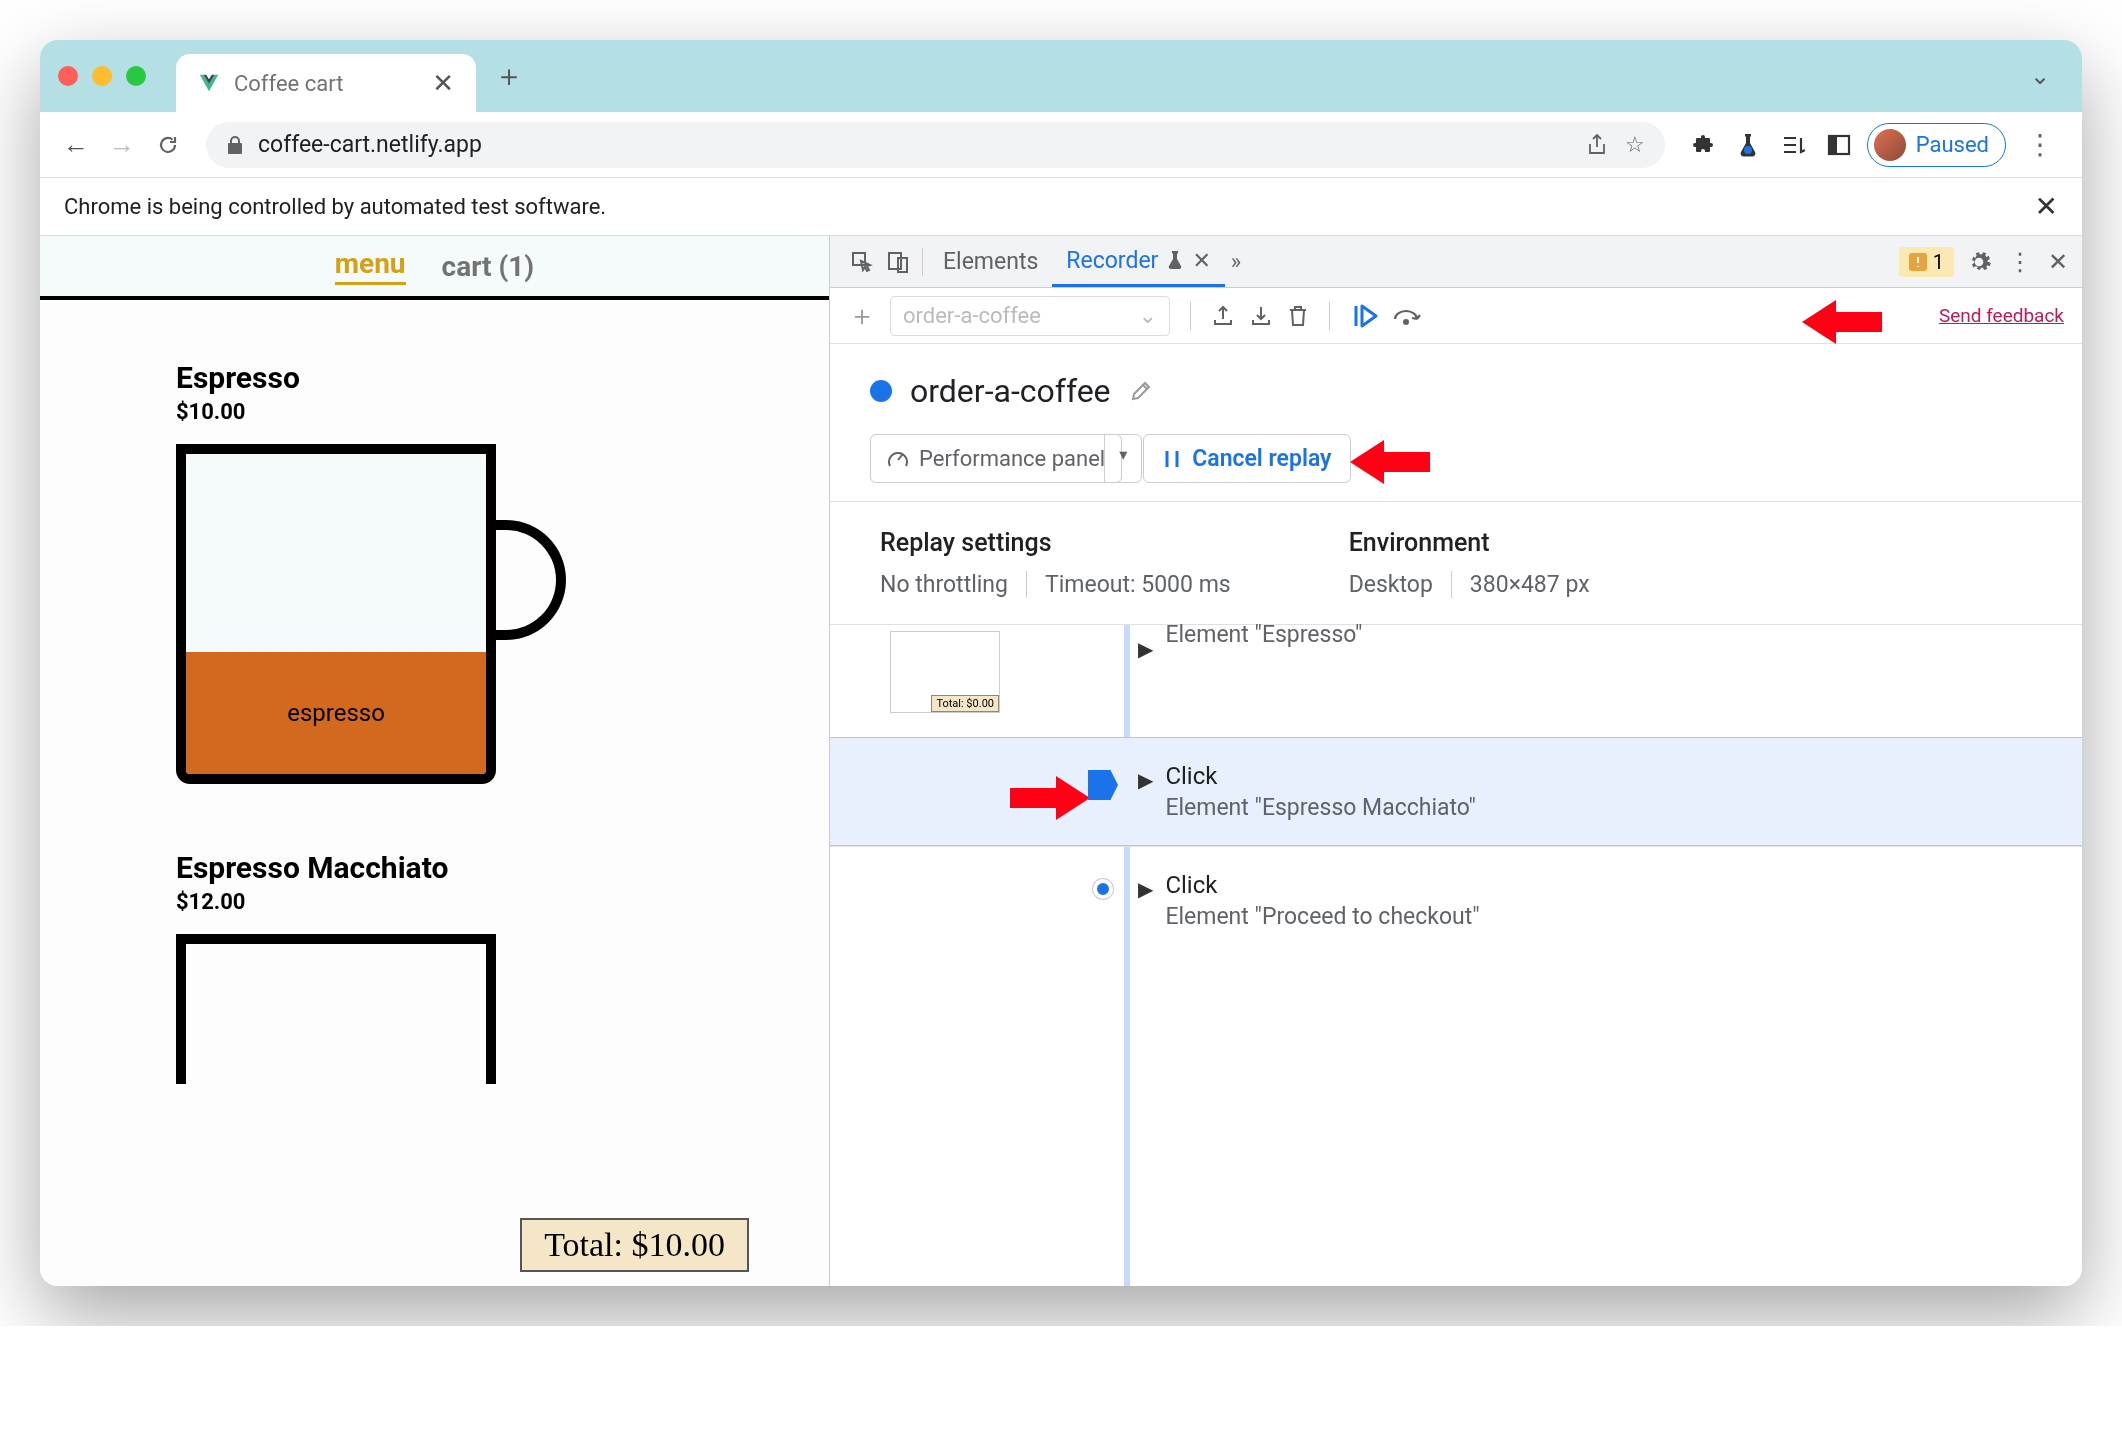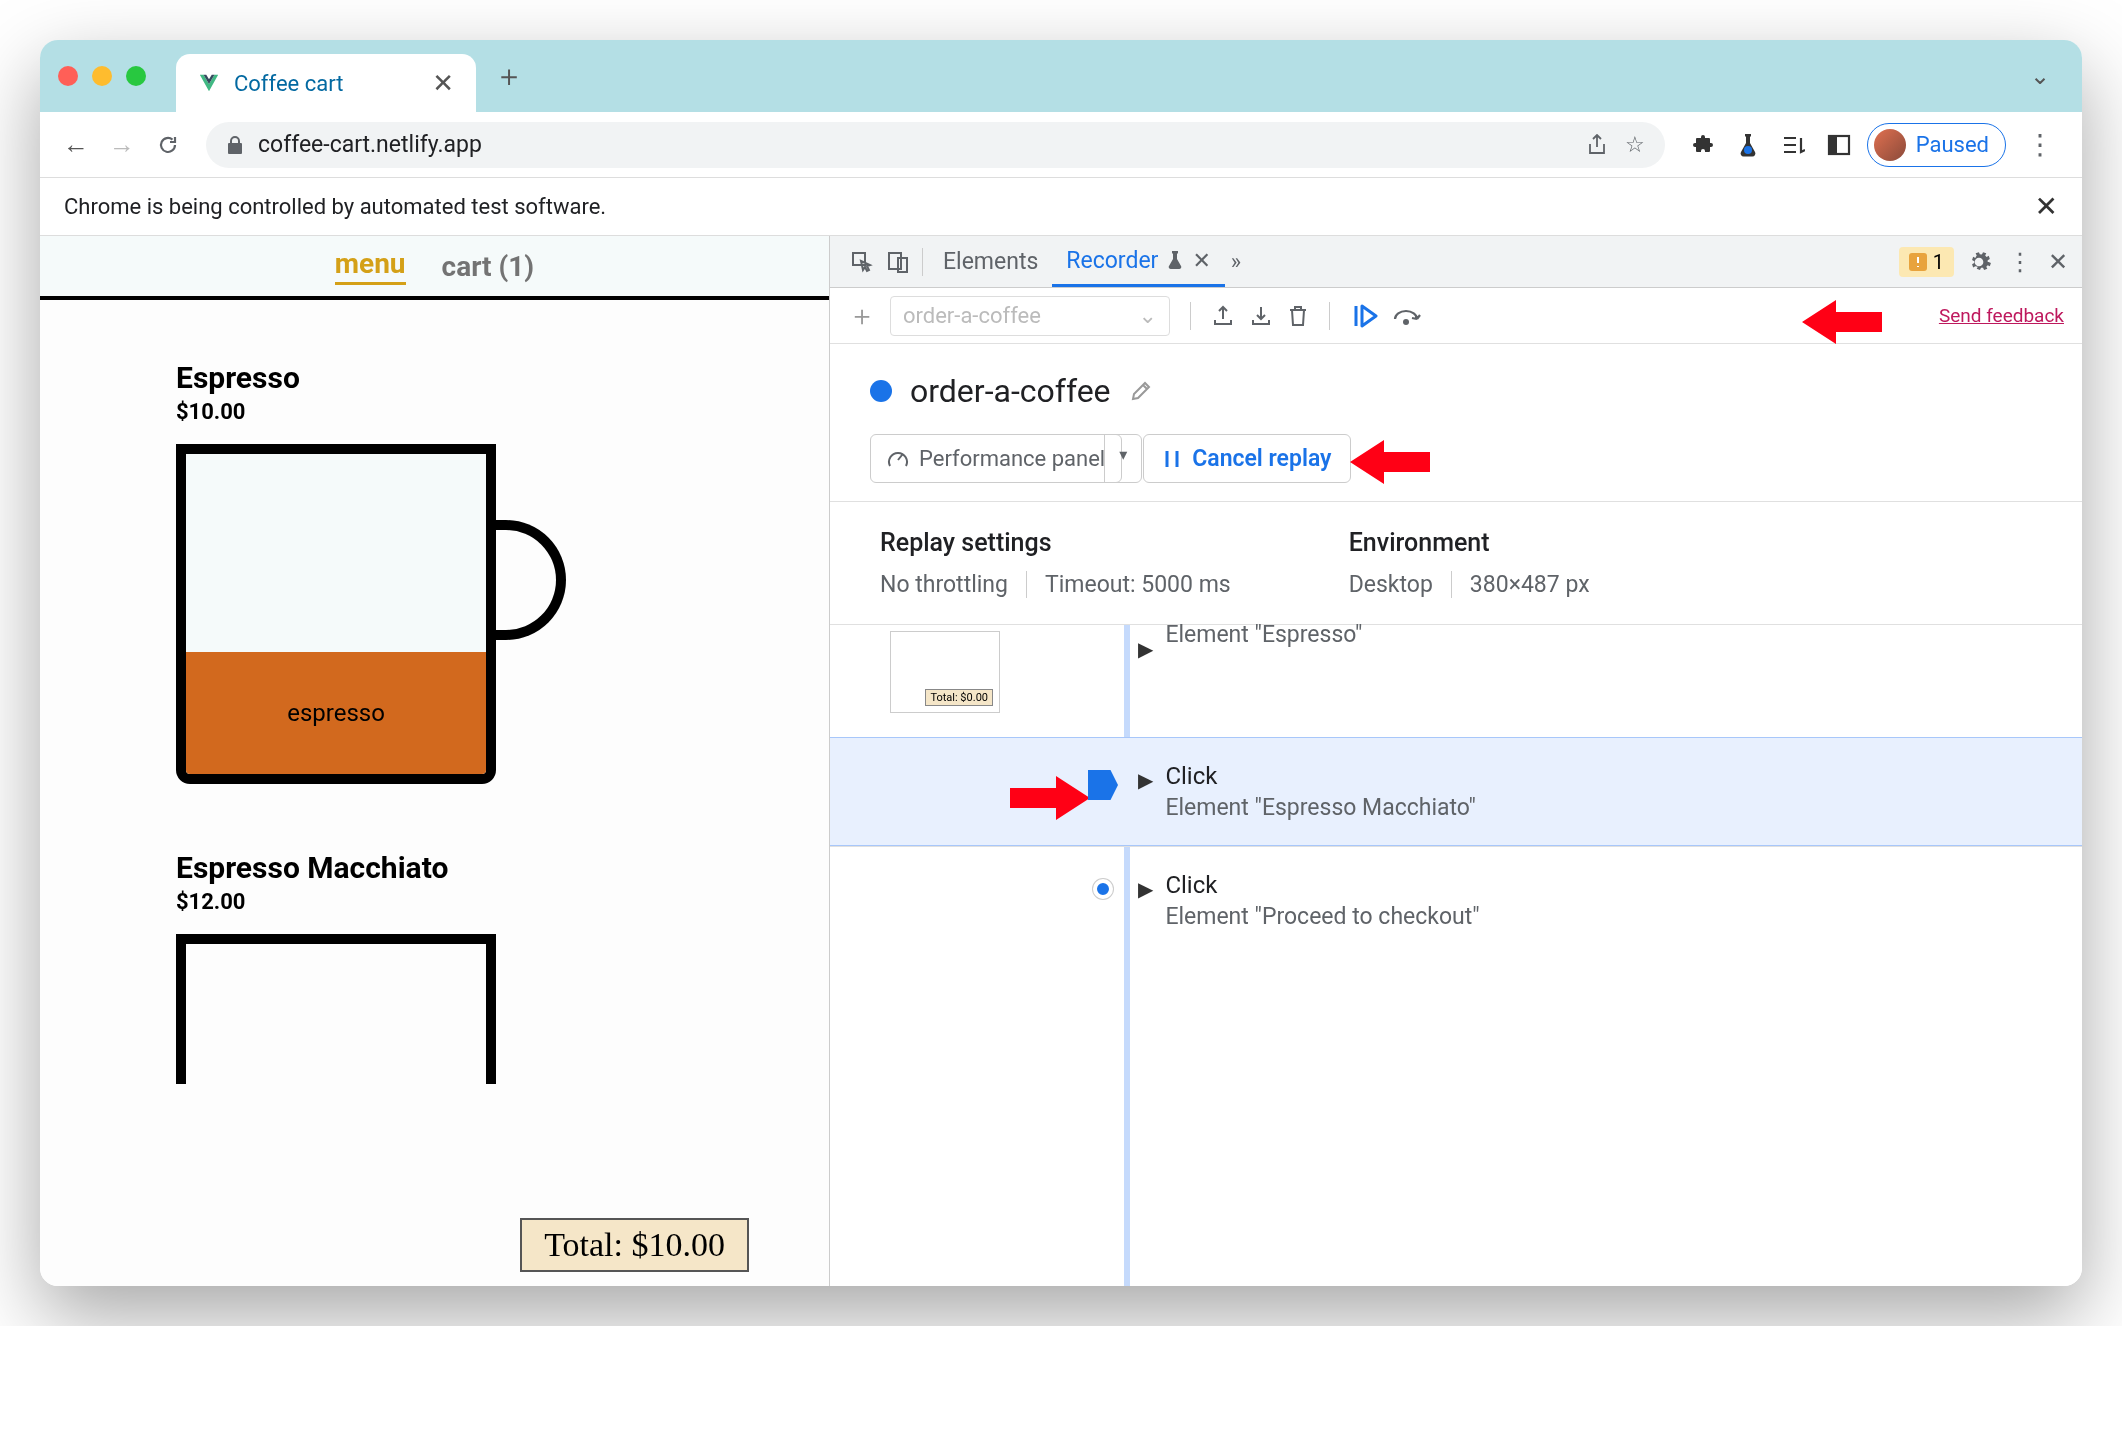--- a/index.html
+++ b/index.html
@@ -8,21 +8,21 @@
 
 
 .titlebar { background: #b4dfe5; height: 72px; display: flex; align-items: center; padding: 0 18px; position: relative; }
 .traffic-lights { display: flex; gap: 14px; align-items: center; margin-right: 30px; }
 .tl { width: 20px; height: 20px; border-radius: 50%; }
 .tl.red { background: #ff5f57; }
 .tl.yellow { background: #febc2e; }
 .tl.green { background: #28c840; }
 .tab { background: #fff; border-radius: 14px 14px 0 0; height: 58px; display: flex; align-items: center; padding: 0 22px; gap: 14px; margin-top: 14px; min-width: 300px; }
 .vue-icon { width: 22px; height: 22px; }
-.tab-title { font-size: 22px; color: #0369a1; }
+.tab-title { font-size: 22px; color: #737373; }
 .tab-close { margin-left: auto; font-size: 26px; color: #555; cursor: pointer; }
 .new-tab { font-size: 30px; color: #555; margin-left: 18px; cursor: pointer; }
 .titlebar-chevron { margin-left: auto; font-size: 24px; color: #555; cursor: pointer; padding: 0 14px; }
 
 
 .toolbar { height: 66px; background: #fff; display: flex; align-items: center; padding: 0 18px; gap: 10px; border-bottom: 1px solid #ddd; }
 .nav-btn { width: 36px; height: 36px; display: flex; align-items: center; justify-content: center; color: #555; font-size: 26px; cursor: pointer; }
 .nav-btn.dim { color: #bbb; }
 .address-bar { flex: 1; background: #f1f3f4; border-radius: 30px; height: 46px; display: flex; align-items: center; padding: 0 20px; gap: 14px; margin: 0 10px; }
 .lock-icon { color: #5f6368; font-size: 20px; }
@@ -91,21 +91,21 @@
 .settings-group h4 { font-size: 25px; font-weight: 500; margin-bottom: 14px; }
 .settings-vals { display: flex; gap: 18px; color: #5f6368; }
 .sv { border-right: 1px solid #ccc; padding-right: 18px; }
 .sv:last-child { border-right: none; }
 
 
 .steps { flex: 1; position: relative; overflow: hidden; }
 .timeline { position: absolute; left: 294px; top: 0; bottom: 0; width: 6px; background: #c5dafc; }
 .step { display: flex; align-items: flex-start; padding: 24px 40px 24px 60px; border-top: 1px solid #e0e0e0; position: relative; min-height: 100px; }
 .step.current { background: #e8f0fe; border-top: 1px solid #a8c7fa; border-bottom: 1px solid #a8c7fa; }
-.step-thumb { width: 110px; height: 82px; border: 1px solid #ccc; background: #fff; margin-right: 30px; position: relative; font-size: 10px; display: flex; align-items: flex-end; justify-content: flex-end; padding: 6px; }
+.step-thumb { width: 110px; height: 82px; border: 1px solid #ccc; background: #fff; margin-right: 30px; position: relative; font-size: 10px; display: flex; align-items: flex-end; justify-content: flex-end; }
 .thumb-total { border: 1px solid #888; background: #f5e6c8; padding: 1px 4px; font-size: 11px; }
 .step-marker { width: 30px; display: flex; justify-content: center; margin-right: 20px; position: relative; z-index: 2; margin-top: 8px; }
 .marker-dot { width: 20px; height: 20px; border-radius: 50%; background: #1a73e8; border: 4px solid #fff; box-shadow: 0 0 0 1px #ccc; }
 .marker-tag { width: 36px; height: 30px; background: #1a73e8; clip-path: polygon(0 0, 75% 0, 100% 50%, 75% 100%, 0 100%); }
 .step-expand { color: #333; font-size: 20px; margin-right: 12px; margin-top: 6px; }
 .step-text { font-size: 24px; color: #202124; }
 .step-sub { font-size: 23px; color: #5f6368; margin-top: 4px; }
 .step-arrow-left { position: absolute; left: 180px; top: 32px; }
 .step.first { border-top: 1px solid #e0e0e0; padding-top: 6px; }
 .step.first .step-text-wrap { margin-top: -14px; }

